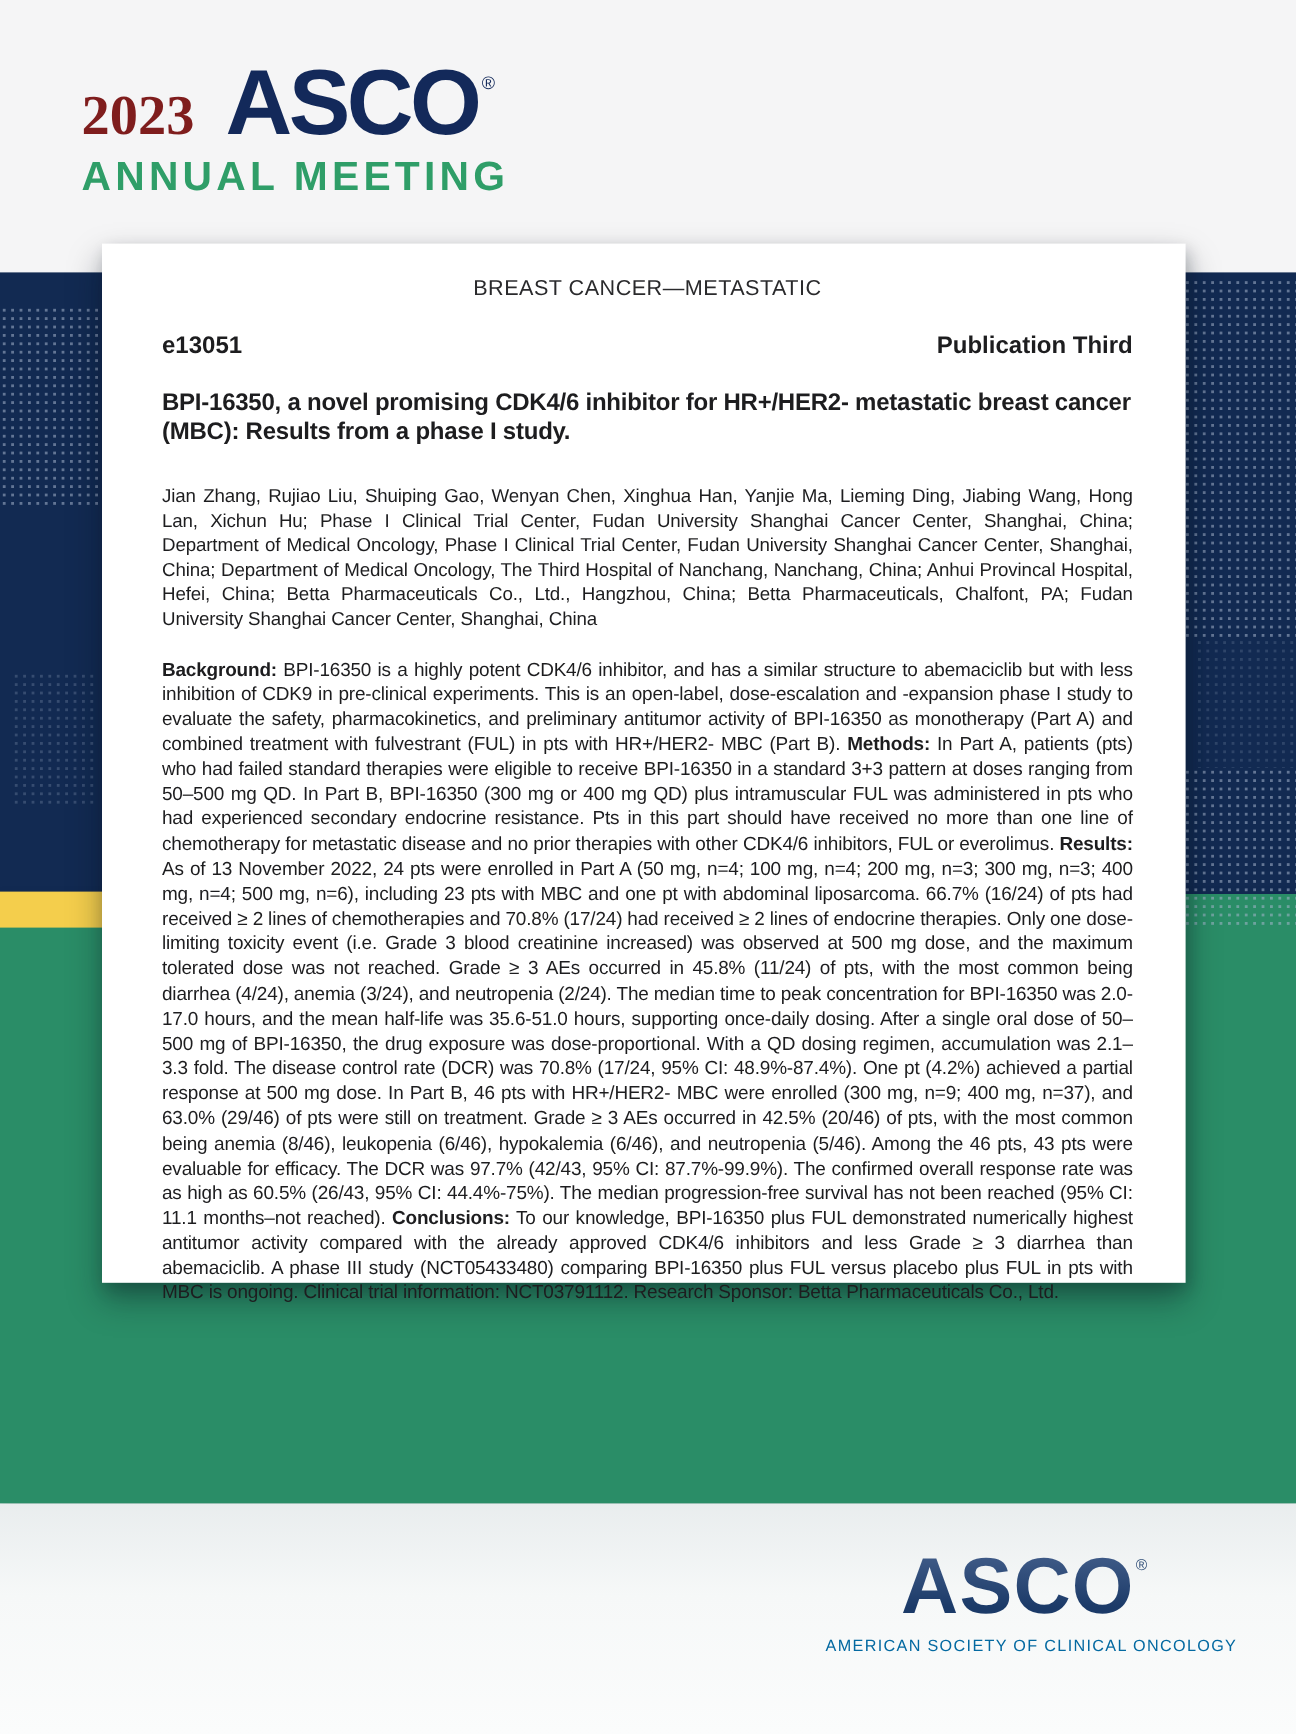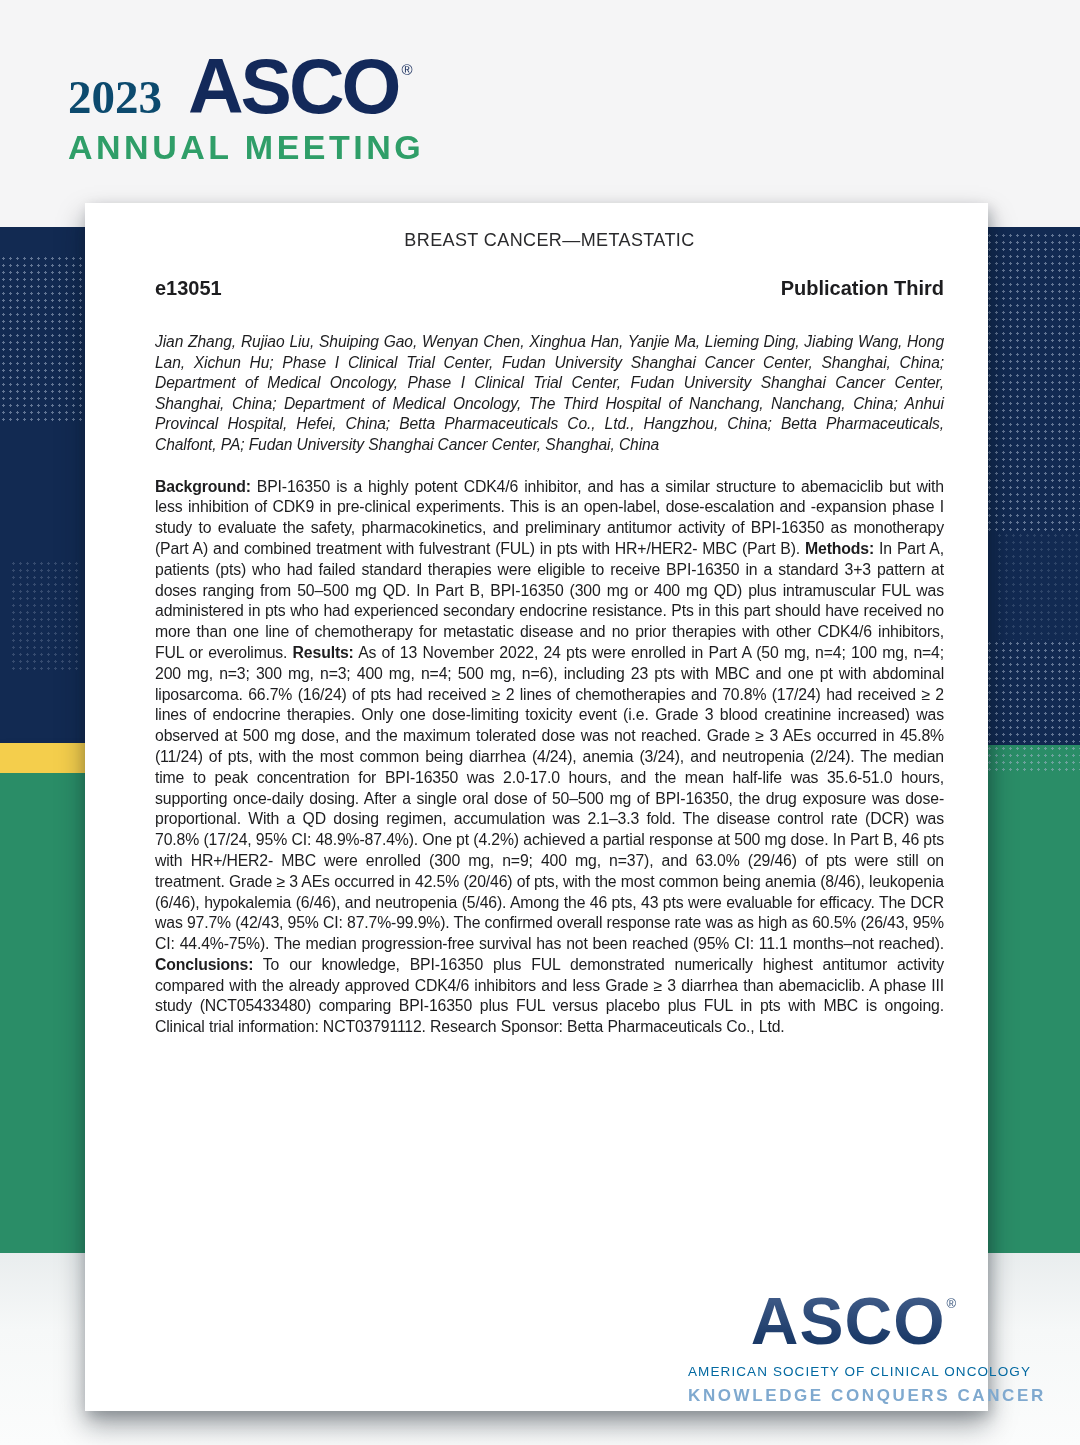--- a/index.html
+++ b/index.html
@@ -22,34 +22,34 @@
           background-size:7px 7px; }
   .dots-l1 { left:0;    top:255px; width:86px;  height:170px; }
   .dots-l2 { left:10px; top:560px; width:70px;  height:110px; opacity:.45; }
   .dots-r1 { left:986px; top:232px; width:94px; height:300px; }
   .dots-r2 { left:996px; top:532px; width:84px; height:108px; opacity:.35; }
   .dots-r3 { left:986px; top:640px; width:94px; height:135px; }
 
   
   .top-logo { position:absolute; left:68px; top:52px; }
   .top-logo .row1 { display:flex; align-items:baseline; }
-  .tl-year  { font-family:"Liberation Serif", serif; font-weight:700; font-size:47px; color:#0c4a6e; letter-spacing:0; }
+  .tl-year  { font-family:"Liberation Serif", serif; font-weight:700; font-size:47px; color:#7f1d1d; letter-spacing:0; }
   .tl-brand { font-family:"Liberation Sans", sans-serif; font-weight:700; font-size:77px; line-height:.9;
               color:#13295a; letter-spacing:-3px; margin-left:26px; }
   .tl-reg   { font-size:15px; color:#13295a; vertical-align:super; position:relative; top:-38px; left:3px; font-weight:400;}
   .tl-sub   { font-size:34px; color:#2f9e68; letter-spacing:3.5px; margin-top:4px; font-weight:700; }
 
   
-  .card { position:absolute; left:85px; top:203px; width:903px; height:1208px; background:#ffffff;
+  .card { position:absolute; left:85px; top:203px; width:903px; height:866px; background:#ffffff;
           box-shadow:0 14px 26px rgba(8,18,28,.38), 3px 5px 12px rgba(8,18,28,.18);
-          padding:27px 44px 0 70px; color:#1d1d1f; }
+          padding:27px 44px 0 50px; color:#1d1d1f; }
   .track   { text-align:center; font-size:18px; letter-spacing:.4px; color:#2a2a2c; }
   .meta-row { display:flex; justify-content:space-between; margin-top:26px; font-size:20px; font-weight:700; }
   .title   { margin-top:25px; font-size:20px; font-weight:700; line-height:23.5px; letter-spacing:-.2px; }
-  .authors { margin-top:32px; font-style:italic; font-size:15.6px; line-height:20.6px;
+  .authors { margin-top:32px; font-size:15.6px; line-height:20.6px;
              text-align:justify; letter-spacing:-.1px; }
   .body-text { margin-top:21px; font-size:15.8px; line-height:20.8px; text-align:justify; letter-spacing:-.15px; }
   .body-text strong { font-weight:700; }
 
   
   .footer-logo { position:absolute; right:62px; top:1288px; width:330px; text-align:center; }
   .fl-brand { display:inline-block; font-weight:700; font-size:66px; line-height:1; letter-spacing:1px;
               background:linear-gradient(180deg,#46618d 0%, #1b3a68 78%);
               -webkit-background-clip:text; background-clip:text; color:transparent; }
   .fl-reg   { font-size:13px; color:#33517a; vertical-align:super; position:relative; top:-30px; left:1px; }
@@ -83,29 +83,29 @@
   </div>
 
   <div class="card">
     <div class="track">BREAST CANCER—METASTATIC</div>
 
     <div class="meta-row">
       <span>e13051</span>
       <span>Publication Third</span>
     </div>
 
+    <div class="title">BPI-16350, a novel promising CDK4/6 inhibitor for HR+/HER2- metastatic breast cancer (MBC): Results from a phase I study.</div>
 
     <div class="authors">Jian Zhang, Rujiao Liu, Shuiping Gao, Wenyan Chen, Xinghua Han, Yanjie Ma, Lieming Ding, Jiabing Wang, Hong Lan, Xichun Hu; Phase I Clinical Trial Center, Fudan University Shanghai Cancer Center, Shanghai, China; Department of Medical Oncology, Phase I Clinical Trial Center, Fudan University Shanghai Cancer Center, Shanghai, China; Department of Medical Oncology, The Third Hospital of Nanchang, Nanchang, China; Anhui Provincal Hospital, Hefei, China; Betta Pharmaceuticals Co., Ltd., Hangzhou, China; Betta Pharmaceuticals, Chalfont, PA; Fudan University Shanghai Cancer Center, Shanghai, China</div>
 
     <div class="body-text">
       <strong>Background:</strong><span> BPI-16350 is a highly potent CDK4/6 inhibitor, and has a similar structure to abemaciclib but with less inhibition of CDK9 in pre-clinical experiments. This is an open-label, dose-escalation and -expansion phase I study to evaluate the safety, pharmacokinetics, and preliminary antitumor activity of BPI-16350 as monotherapy (Part A) and combined treatment with fulvestrant (FUL) in pts with HR+/HER2- MBC (Part B). </span><strong>Methods:</strong><span> In Part A, patients (pts) who had failed standard therapies were eligible to receive BPI-16350 in a standard 3+3 pattern at doses ranging from 50–500 mg QD. In Part B, BPI-16350 (300 mg or 400 mg QD) plus intramuscular FUL was administered in pts who had experienced secondary endocrine resistance. Pts in this part should have received no more than one line of chemotherapy for metastatic disease and no prior therapies with other CDK4/6 inhibitors, FUL or everolimus. </span><strong>Results:</strong><span> As of 13 November 2022, 24 pts were enrolled in Part A (50 mg, n=4; 100 mg, n=4; 200 mg, n=3; 300 mg, n=3; 400 mg, n=4; 500 mg, n=6), including 23 pts with MBC and one pt with abdominal liposarcoma. 66.7% (16/24) of pts had received ≥ 2 lines of chemotherapies and 70.8% (17/24) had received ≥ 2 lines of endocrine therapies. Only one dose-limiting toxicity event (i.e. Grade 3 blood creatinine increased) was observed at 500 mg dose, and the maximum tolerated dose was not reached. Grade ≥ 3 AEs occurred in 45.8% (11/24) of pts, with the most common being diarrhea (4/24), anemia (3/24), and neutropenia (2/24). The median time to peak concentration for BPI-16350 was 2.0-17.0 hours, and the mean half-life was 35.6-51.0 hours, supporting once-daily dosing. After a single oral dose of 50–500 mg of BPI-16350, the drug exposure was dose-proportional. With a QD dosing regimen, accumulation was 2.1–3.3 fold. The disease control rate (DCR) was 70.8% (17/24, 95% CI: 48.9%-87.4%). One pt (4.2%) achieved a partial response at 500 mg dose. In Part B, 46 pts with HR+/HER2- MBC were enrolled (300 mg, n=9; 400 mg, n=37), and 63.0% (29/46) of pts were still on treatment. Grade ≥ 3 AEs occurred in 42.5% (20/46) of pts, with the most common being anemia (8/46), leukopenia (6/46), hypokalemia (6/46), and neutropenia (5/46). Among the 46 pts, 43 pts were evaluable for efficacy. The DCR was 97.7% (42/43, 95% CI: 87.7%-99.9%). The confirmed overall response rate was as high as 60.5% (26/43, 95% CI: 44.4%-75%). The median progression-free survival has not been reached (95% CI: 11.1 months–not reached). </span><strong>Conclusions:</strong><span> To our knowledge, BPI-16350 plus FUL demonstrated numerically highest antitumor activity compared with the already approved CDK4/6 inhibitors and less Grade ≥ 3 diarrhea than abemaciclib. A phase III study (NCT05433480) comparing BPI-16350 plus FUL versus placebo plus FUL in pts with MBC is ongoing. Clinical trial information: NCT03791112. Research Sponsor: Betta Pharmaceuticals Co., Ltd.</span>
     </div>
   </div>
 
   <div class="footer-logo">
     <div>
       <span class="fl-brand">ASCO</span><span class="fl-reg">®</span>
     </div>
     <div class="fl-org">AMERICAN SOCIETY OF CLINICAL ONCOLOGY</div>
-    <div class="fl-tag">KNOWLEDGE CONQUERS CANCER</div>
   </div>
 
 </div>
 
 </body></html>

